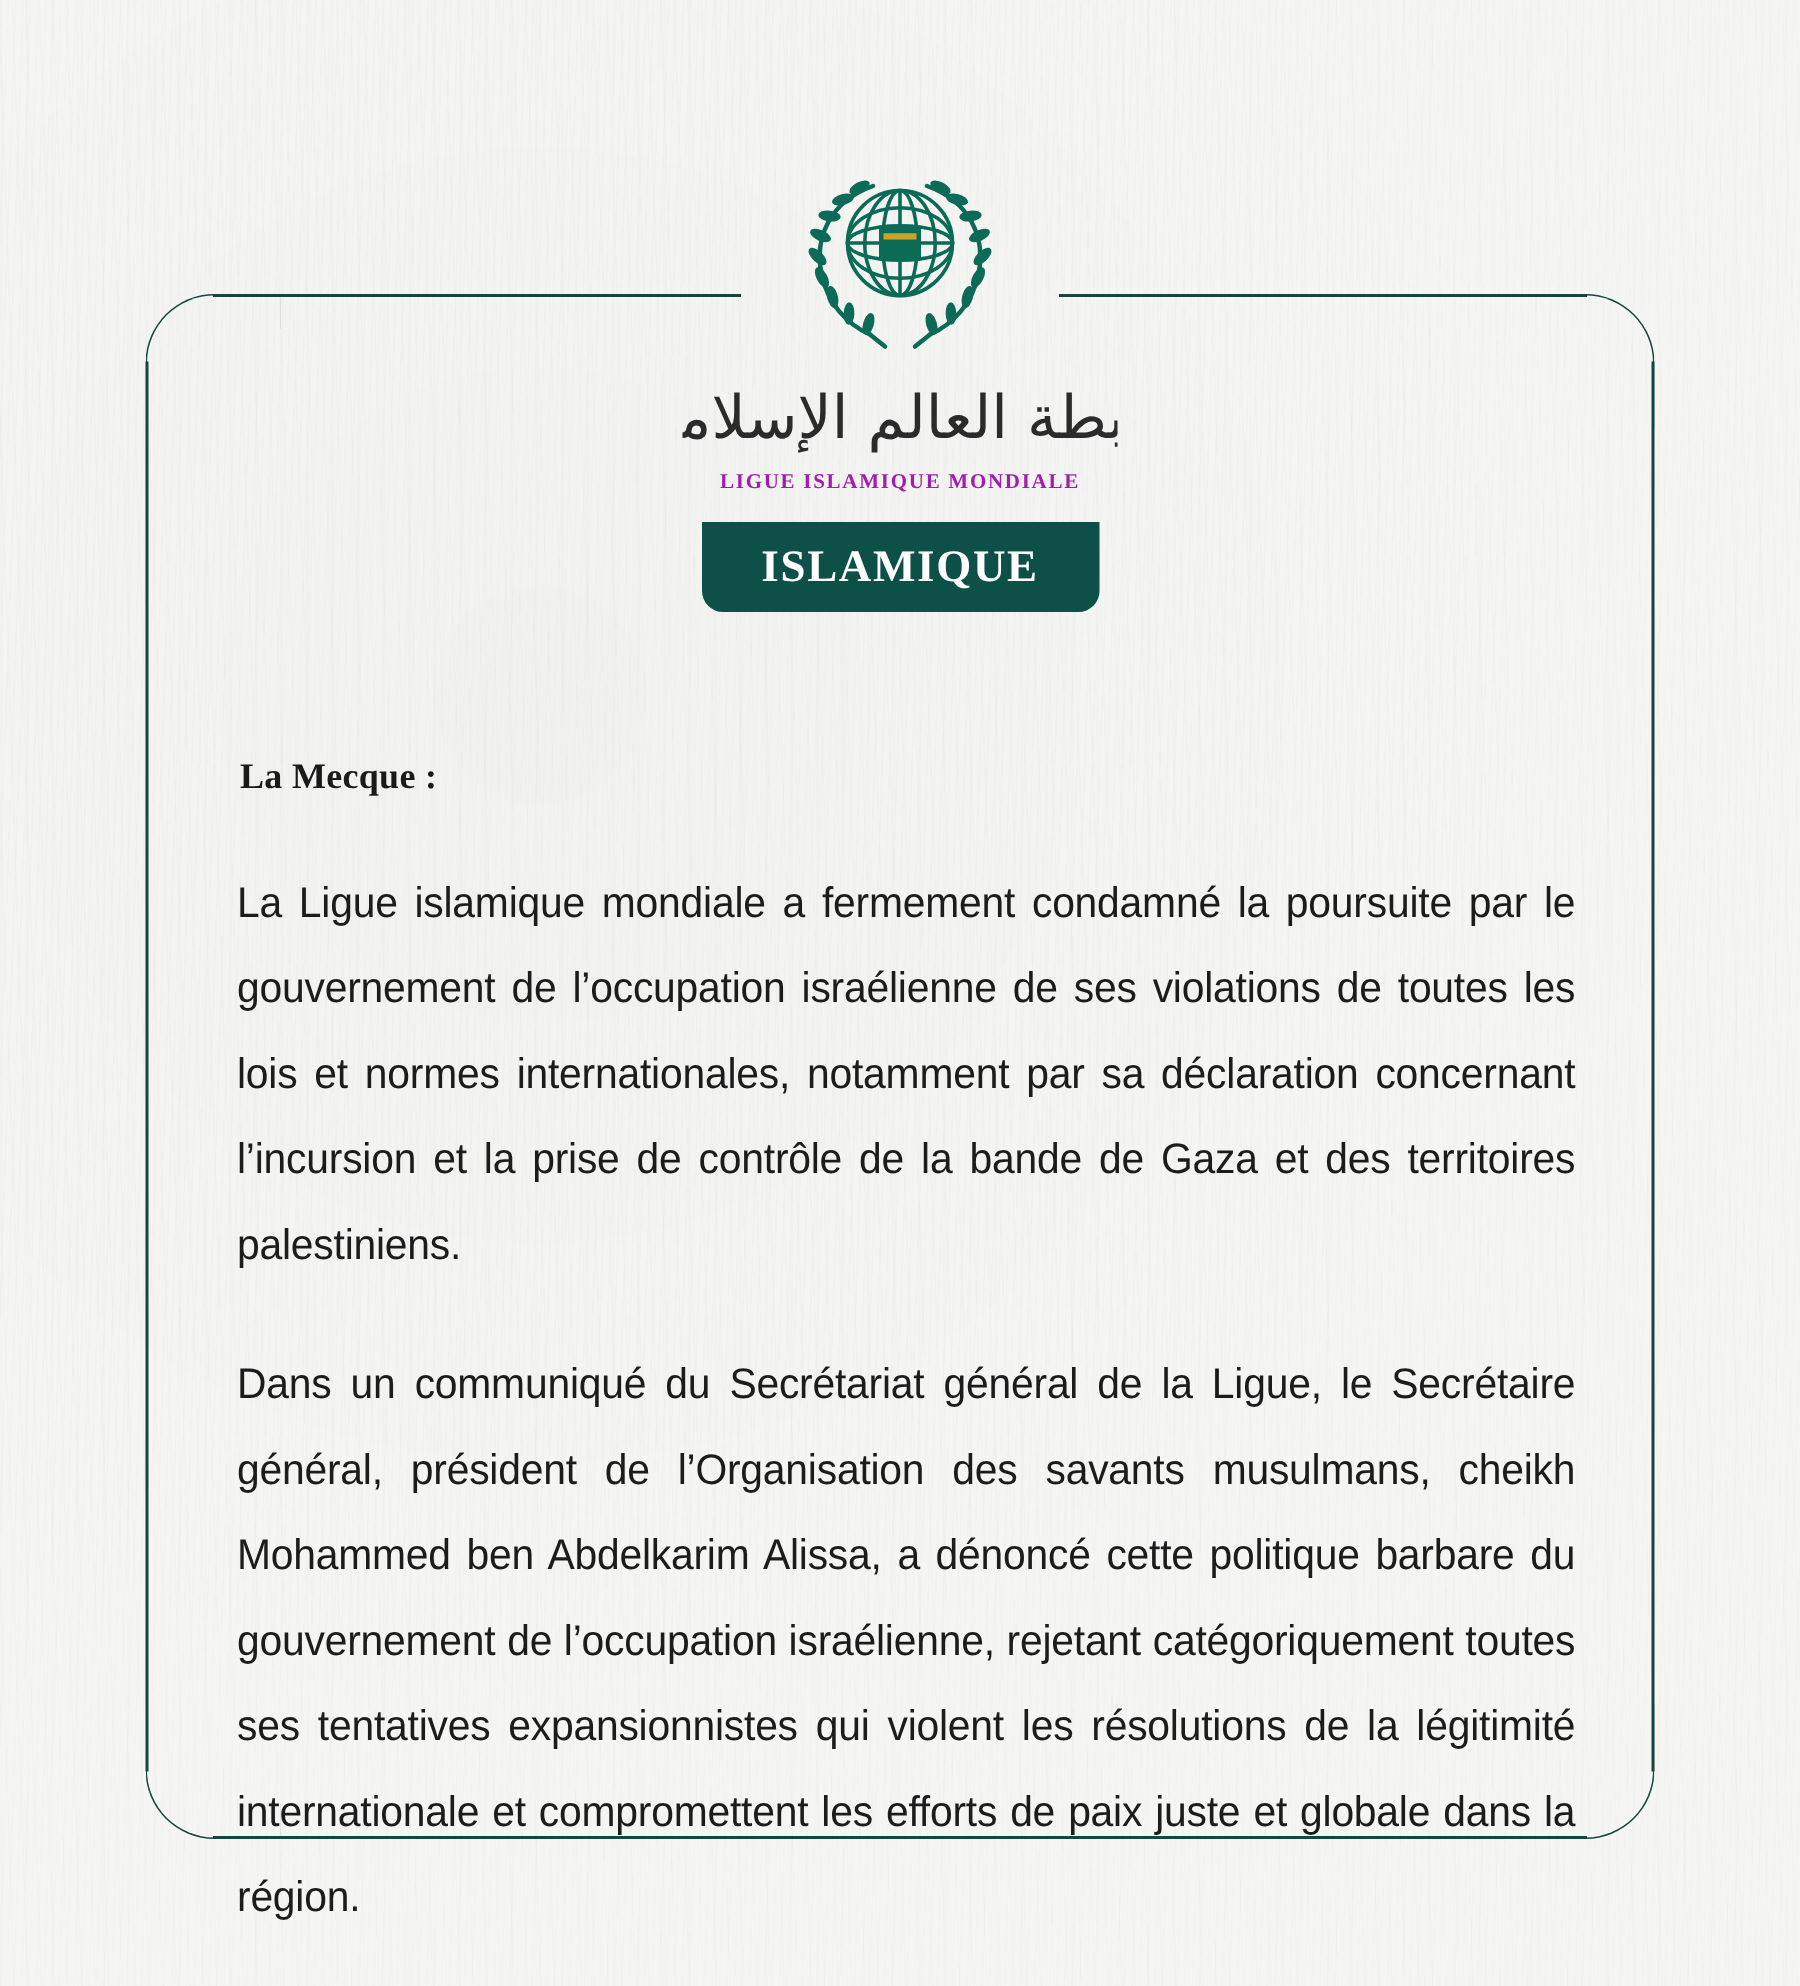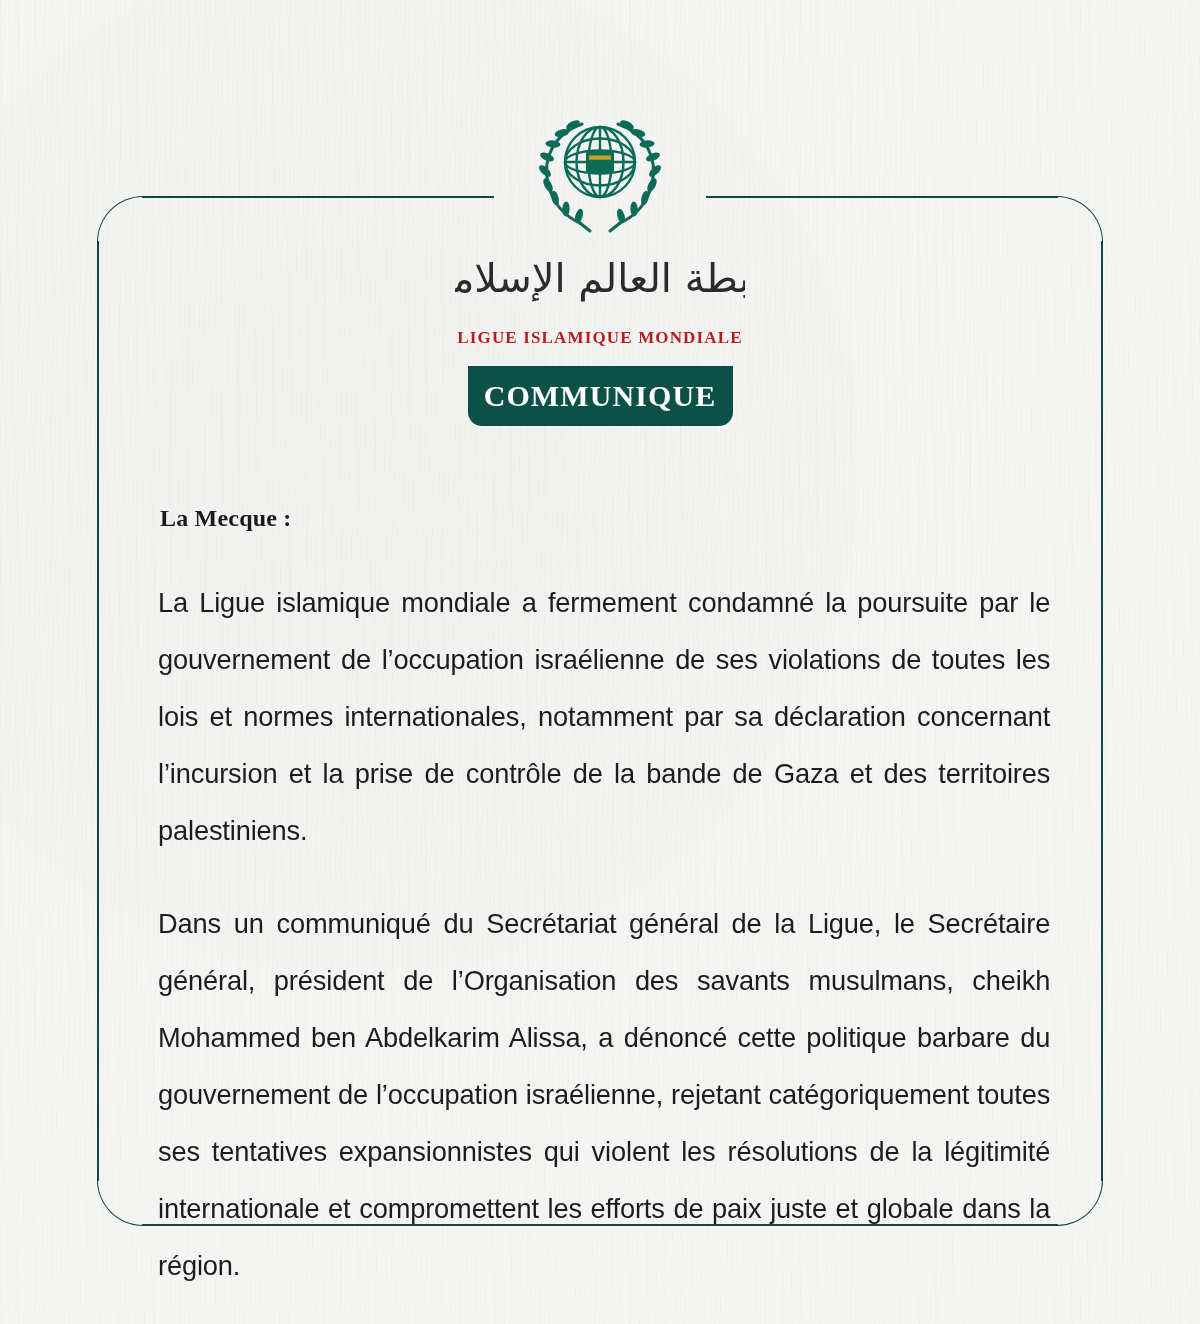--- a/index.html
+++ b/index.html
@@ -79,24 +79,24 @@
   .arabic-title {
     margin-top:8px;
     height:66px;
     display:flex; align-items:center; justify-content:center;
   }
   .arabic-title svg { display:block; }
 
   .latin-title {
     font-family:"Liberation Serif", serif;
     font-weight:bold;
-    font-size:17px;
+    font-size:14px;
     letter-spacing:1.15px;
-    color:#b91c1c;
-    margin-top:18px;
+    color:#a21caf;
+    margin-top:4px;
   }
 
   .communique-badge {
     margin-top:18px;
     width:265px; height:60px;
     background:#0c5048;
     border-radius:0 0 14px 14px;
     display:flex; align-items:center; justify-content:center;
     font-family:"Liberation Serif", serif;
     font-weight:bold;
@@ -204,21 +204,21 @@
   </svg>
 
   <div class="arabic-title">
     <svg width="290" height="62" viewBox="0 0 290 62">
       <text x="145" y="46" text-anchor="middle" font-family="'DejaVu Sans', sans-serif" font-size="40" fill="#2b2b2b">رابطة العالم الإسلامي</text>
     </svg>
   </div>
 
   <div class="latin-title">LIGUE ISLAMIQUE MONDIALE</div>
 
-  <div class="communique-badge">COMMUNIQUE</div>
+  <div class="communique-badge">ISLAMIQUE</div>
 </div>
 
 <div class="content">
   <div class="dateline">La Mecque :</div>
 
   <p class="para para-1">La Ligue islamique mondiale a fermement condamné la poursuite par le gouvernement de l’occupation israélienne de ses violations de toutes les lois et normes internationales, notamment par sa déclaration concernant l’incursion et la prise de contrôle de la bande de Gaza et des territoires palestiniens.</p>
 
   <p class="para para-2">Dans un communiqué du Secrétariat général de la Ligue, le Secrétaire général, président de l’Organisation des savants musulmans, cheikh Mohammed ben Abdelkarim Alissa, a dénoncé cette politique barbare du gouvernement de l’occupation israélienne, rejetant catégoriquement toutes ses tentatives expansionnistes qui violent les résolutions de la légitimité internationale et compromettent les efforts de paix juste et globale dans la région.</p>
 </div>
 

